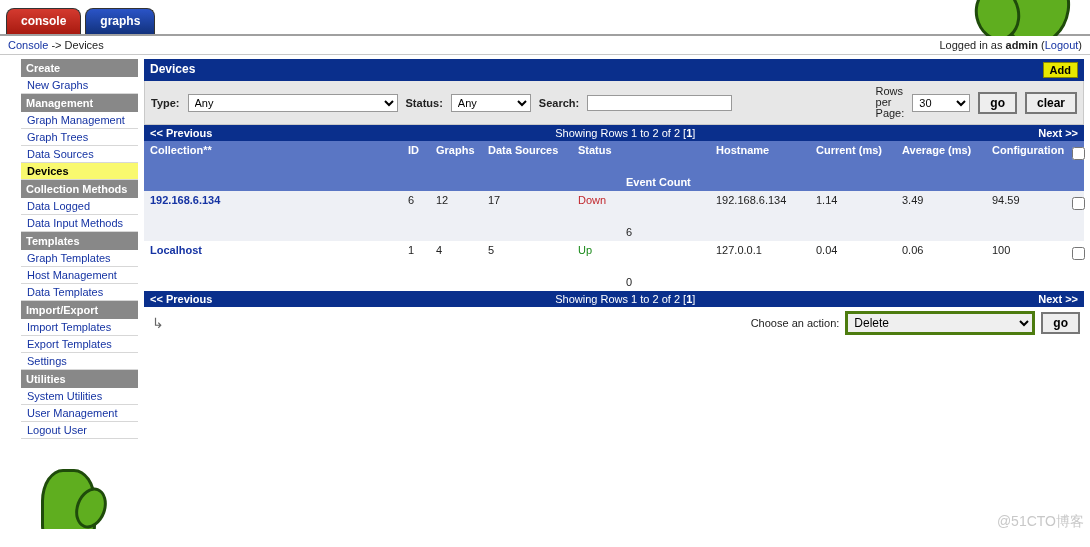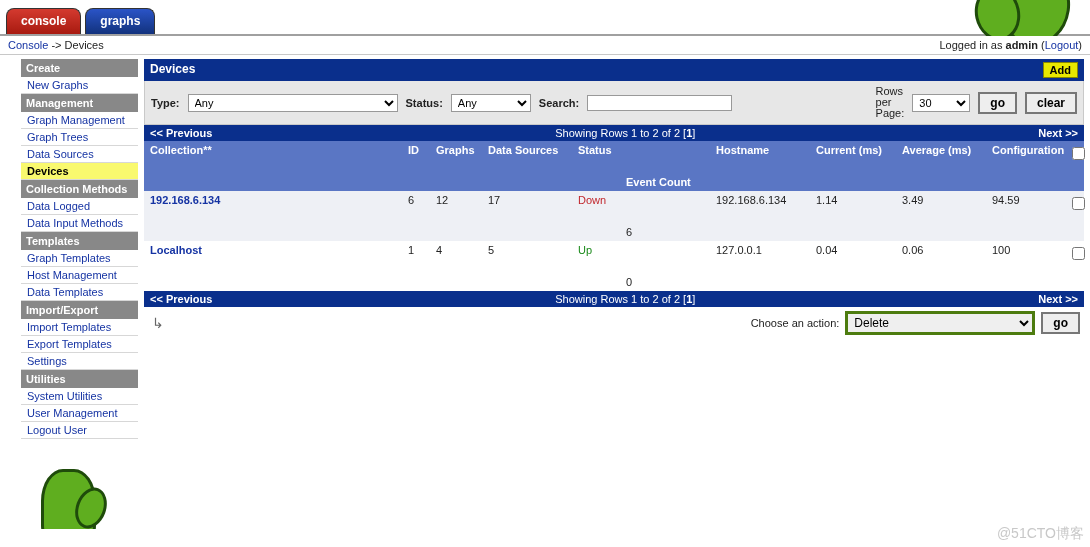--- a/index.html
+++ b/index.html
@@ -138,21 +138,21 @@
   .status-down { color:#c1272d; }
   .status-up { color:#1b8a1b; }
 
   .action-row {
     display:flex; justify-content:flex-end; align-items:center; gap:6px;
     padding:4px 4px 0 4px;
   }
   .action-row .arrow { font-size:14px; color:#666; margin-right:auto; margin-left:4px;}
   .action-row select { font-size:12px; width:190px; padding:1px 2px; border:3px solid #4d7c0f;}
 
-  .watermark { position:fixed; right:6px; bottom:4px; color:#c8c8c8; font-size:14px; pointer-events:none;}
+  .watermark { position:fixed; right:6px; bottom:16px; color:#c8c8c8; font-size:14px; pointer-events:none;}
 </style>
 </head>
 <body>
 
 <div class="topbar">
   <div class="tab red">console</div>
   <div class="tab blue">graphs</div>
   <div class="cactus-top">
     <div class="cactus-blob b1"></div>
       <div class="cactus-blob b2"></div>

